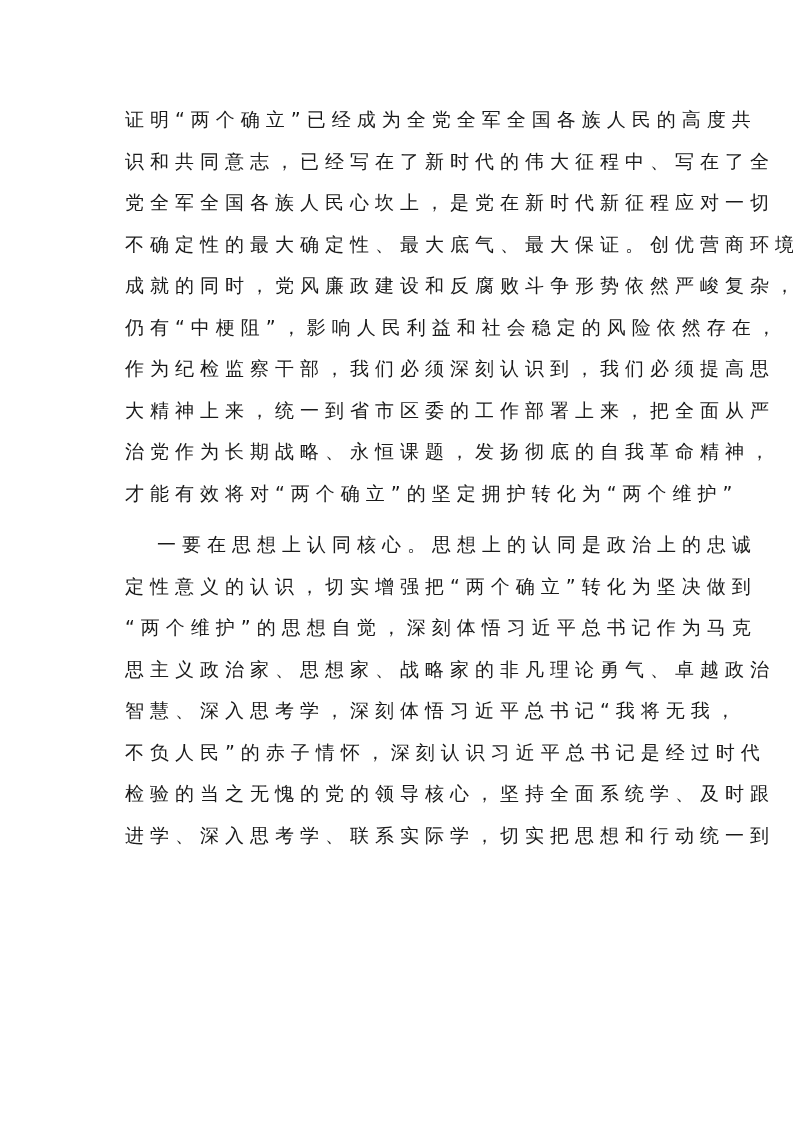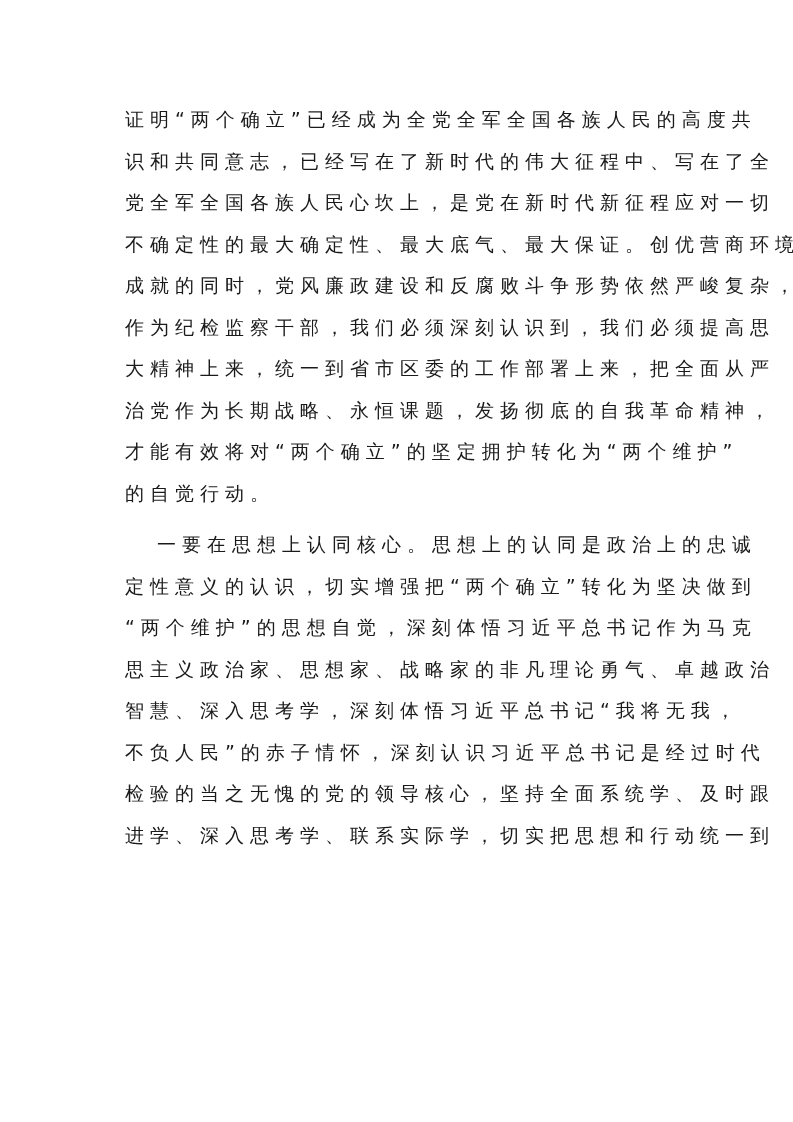--- a/index.html
+++ b/index.html
@@ -23,25 +23,25 @@
 </head>
 <body>
 
 <div class="page">
   <div class="para">
     <span class="line">证明“两个确立”已经成为全党全军全国各族人民的高度共</span>
     <span class="line">识和共同意志，已经写在了新时代的伟大征程中、写在了全</span>
     <span class="line">党全军全国各族人民心坎上，是党在新时代新征程应对一切</span>
     <span class="line">不确定性的最大确定性、最大底气、最大保证。创优营商环境</span>
     <span class="line">成就的同时，党风廉政建设和反腐败斗争形势依然严峻复杂，</span>
+    <span class="line">仍有“中梗阻”，影响人民利益和社会稳定的风险依然存在，</span>
     <span class="line">作为纪检监察干部，我们必须深刻认识到，我们必须提高思</span>
     <span class="line">大精神上来，统一到省市区委的工作部署上来，把全面从严</span>
     <span class="line">治党作为长期战略、永恒课题，发扬彻底的自我革命精神，</span>
     <span class="line">才能有效将对“两个确立”的坚定拥护转化为“两个维护”</span>
-    <span class="line">的自觉行动。</span>
   </div>
   <div class="para">
     <span class="line indent">一要在思想上认同核心。思想上的认同是政治上的忠诚</span>
     <span class="line">定性意义的认识，切实增强把“两个确立”转化为坚决做到</span>
     <span class="line">“两个维护”的思想自觉，深刻体悟习近平总书记作为马克</span>
     <span class="line">思主义政治家、思想家、战略家的非凡理论勇气、卓越政治</span>
     <span class="line">智慧、深入思考学，深刻体悟习近平总书记“我将无我，</span>
     <span class="line">不负人民”的赤子情怀，深刻认识习近平总书记是经过时代</span>
     <span class="line">检验的当之无愧的党的领导核心，坚持全面系统学、及时跟</span>
     <span class="line">进学、深入思考学、联系实际学，切实把思想和行动统一到</span>

